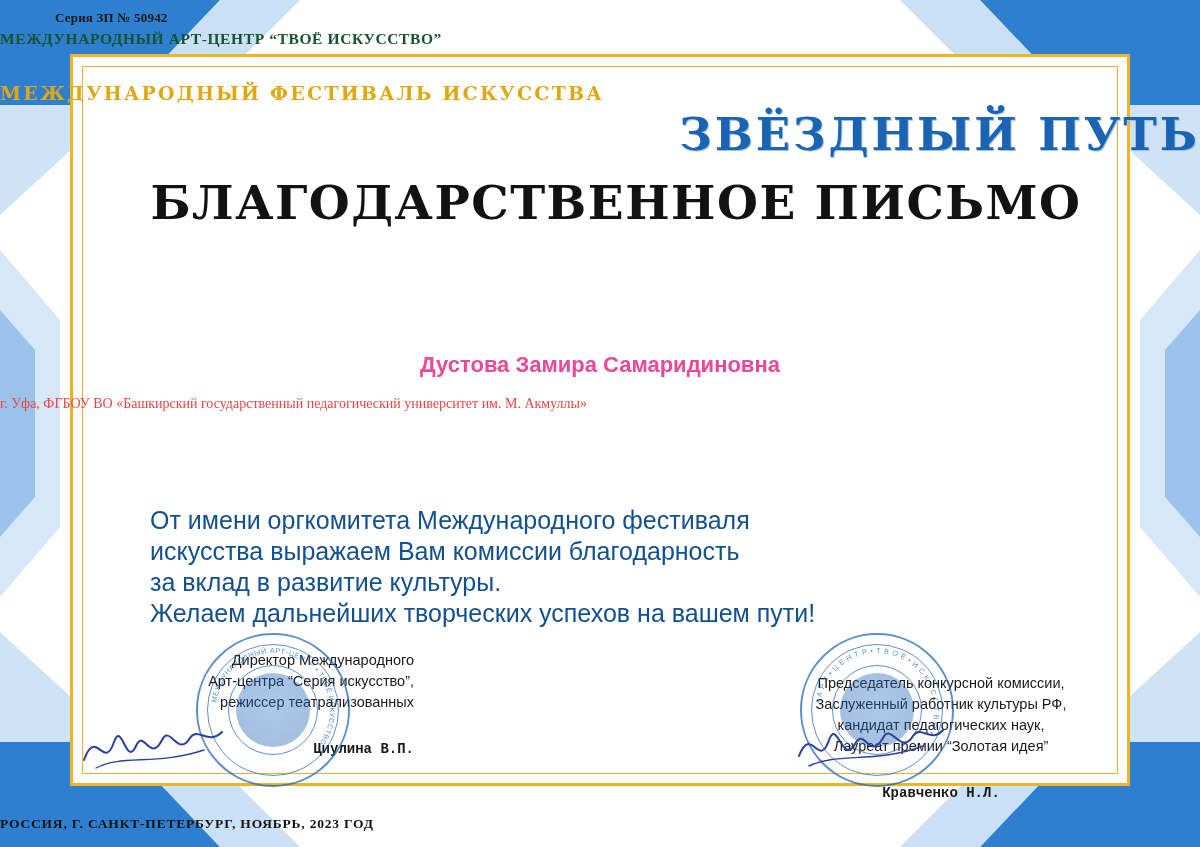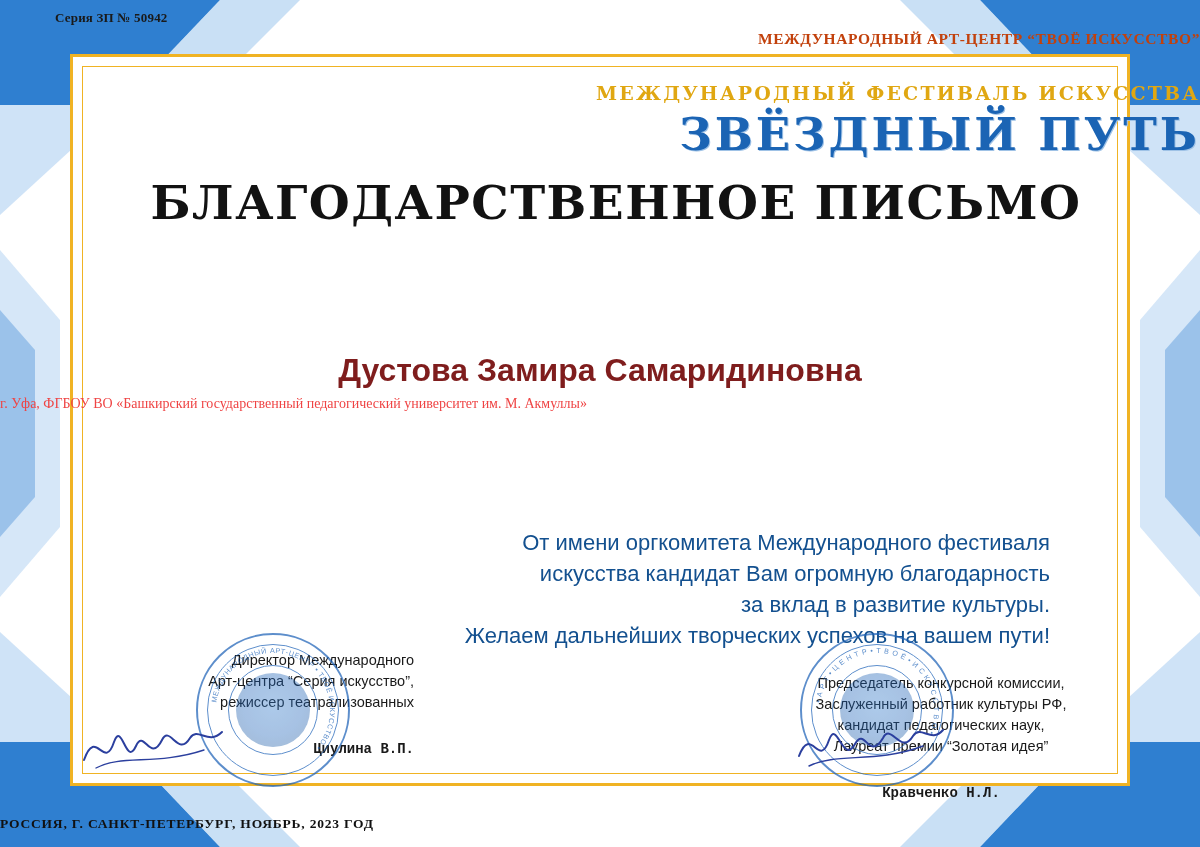--- a/index.html
+++ b/index.html
@@ -55,35 +55,35 @@
     font-size: 13px;
     font-weight: bold;
     color: #1a1a1a;
     letter-spacing: .2px;
   }
   .org-title {
     position: absolute;
     left: 0;
     top: 30px;
     width: 1200px;
-    text-align: right;
+    text-align: left;
     font-family: "Liberation Serif", serif;
     font-size: 15.5px;
     font-weight: bold;
-    color: #c2410c;
+    color: #14532d;
     letter-spacing: .6px;
   }
 
   
   .festival-line {
     position: absolute;
     left: 0;
     top: 82px;
     width: 1200px;
-    text-align: right;
+    text-align: left;
     font-family: "DejaVu Serif", serif;
     font-size: 19px;
     font-weight: bold;
     color: #e0a712;
     letter-spacing: 2.2px;
   }
   .festival-name {
     position: absolute;
     left: 0;
     top: 108px;
@@ -111,43 +111,43 @@
   }
 
   
   .recipient-name {
     position: absolute;
     left: 0;
     top: 352px;
     width: 1200px;
     text-align: center;
     font-family: "Liberation Sans", sans-serif;
-    font-size: 32px;
-    font-weight: bold;
-    color: #7f1d1d;
+    font-size: 22px;
+    font-weight: bold;
+    color: #ec4899;
   }
   .recipient-org {
     position: absolute;
     left: 0;
     top: 396px;
     width: 1200px;
     font-family: "Liberation Serif", serif;
     font-size: 14px;
     color: #ef4444;
   }
 
   
   .body-text {
     position: absolute;
     left: 150px;
-    top: 527px;
+    top: 505px;
     width: 900px;
-    text-align: right;
+    text-align: left;
     font-family: "Liberation Sans", sans-serif;
-    font-size: 22px;
+    font-size: 25px;
     line-height: 31px;
     color: #13508f;
   }
   .body-text div { white-space: nowrap; }
 
   
   .sig-block {
     position: absolute;
     font-family: "Liberation Sans", sans-serif;
     font-size: 14.5px;
@@ -300,21 +300,21 @@
 
   <div class="festival-line">МЕЖДУНАРОДНЫЙ ФЕСТИВАЛЬ ИСКУССТВА</div>
   <div class="festival-name">ЗВЁЗДНЫЙ ПУТЬ</div>
   <div class="doc-type">БЛАГОДАРСТВЕННОЕ ПИСЬМО</div>
 
   <div class="recipient-name">Дустова Замира Самаридиновна</div>
   <div class="recipient-org">г. Уфа, ФГБОУ ВО «Башкирский государственный педагогический университет им. М. Акмуллы»</div>
 
   <div class="body-text">
     <div>От имени оргкомитета Международного фестиваля</div>
-    <div>искусства кандидат Вам огромную благодарность</div>
+    <div>искусства выражаем Вам комиссии благодарность</div>
     <div>за вклад в развитие культуры.</div>
     <div>Желаем дальнейших творческих успехов на вашем пути!</div>
   </div>
 
   <div class="sig-block sig-left">
     <div>Директор Международного</div>
     <div>Арт-центра “Серия искусство”,</div>
     <div>режиссер театрализованных</div>
     <div class="sig-name">Циулина В.П.</div>
   </div>

